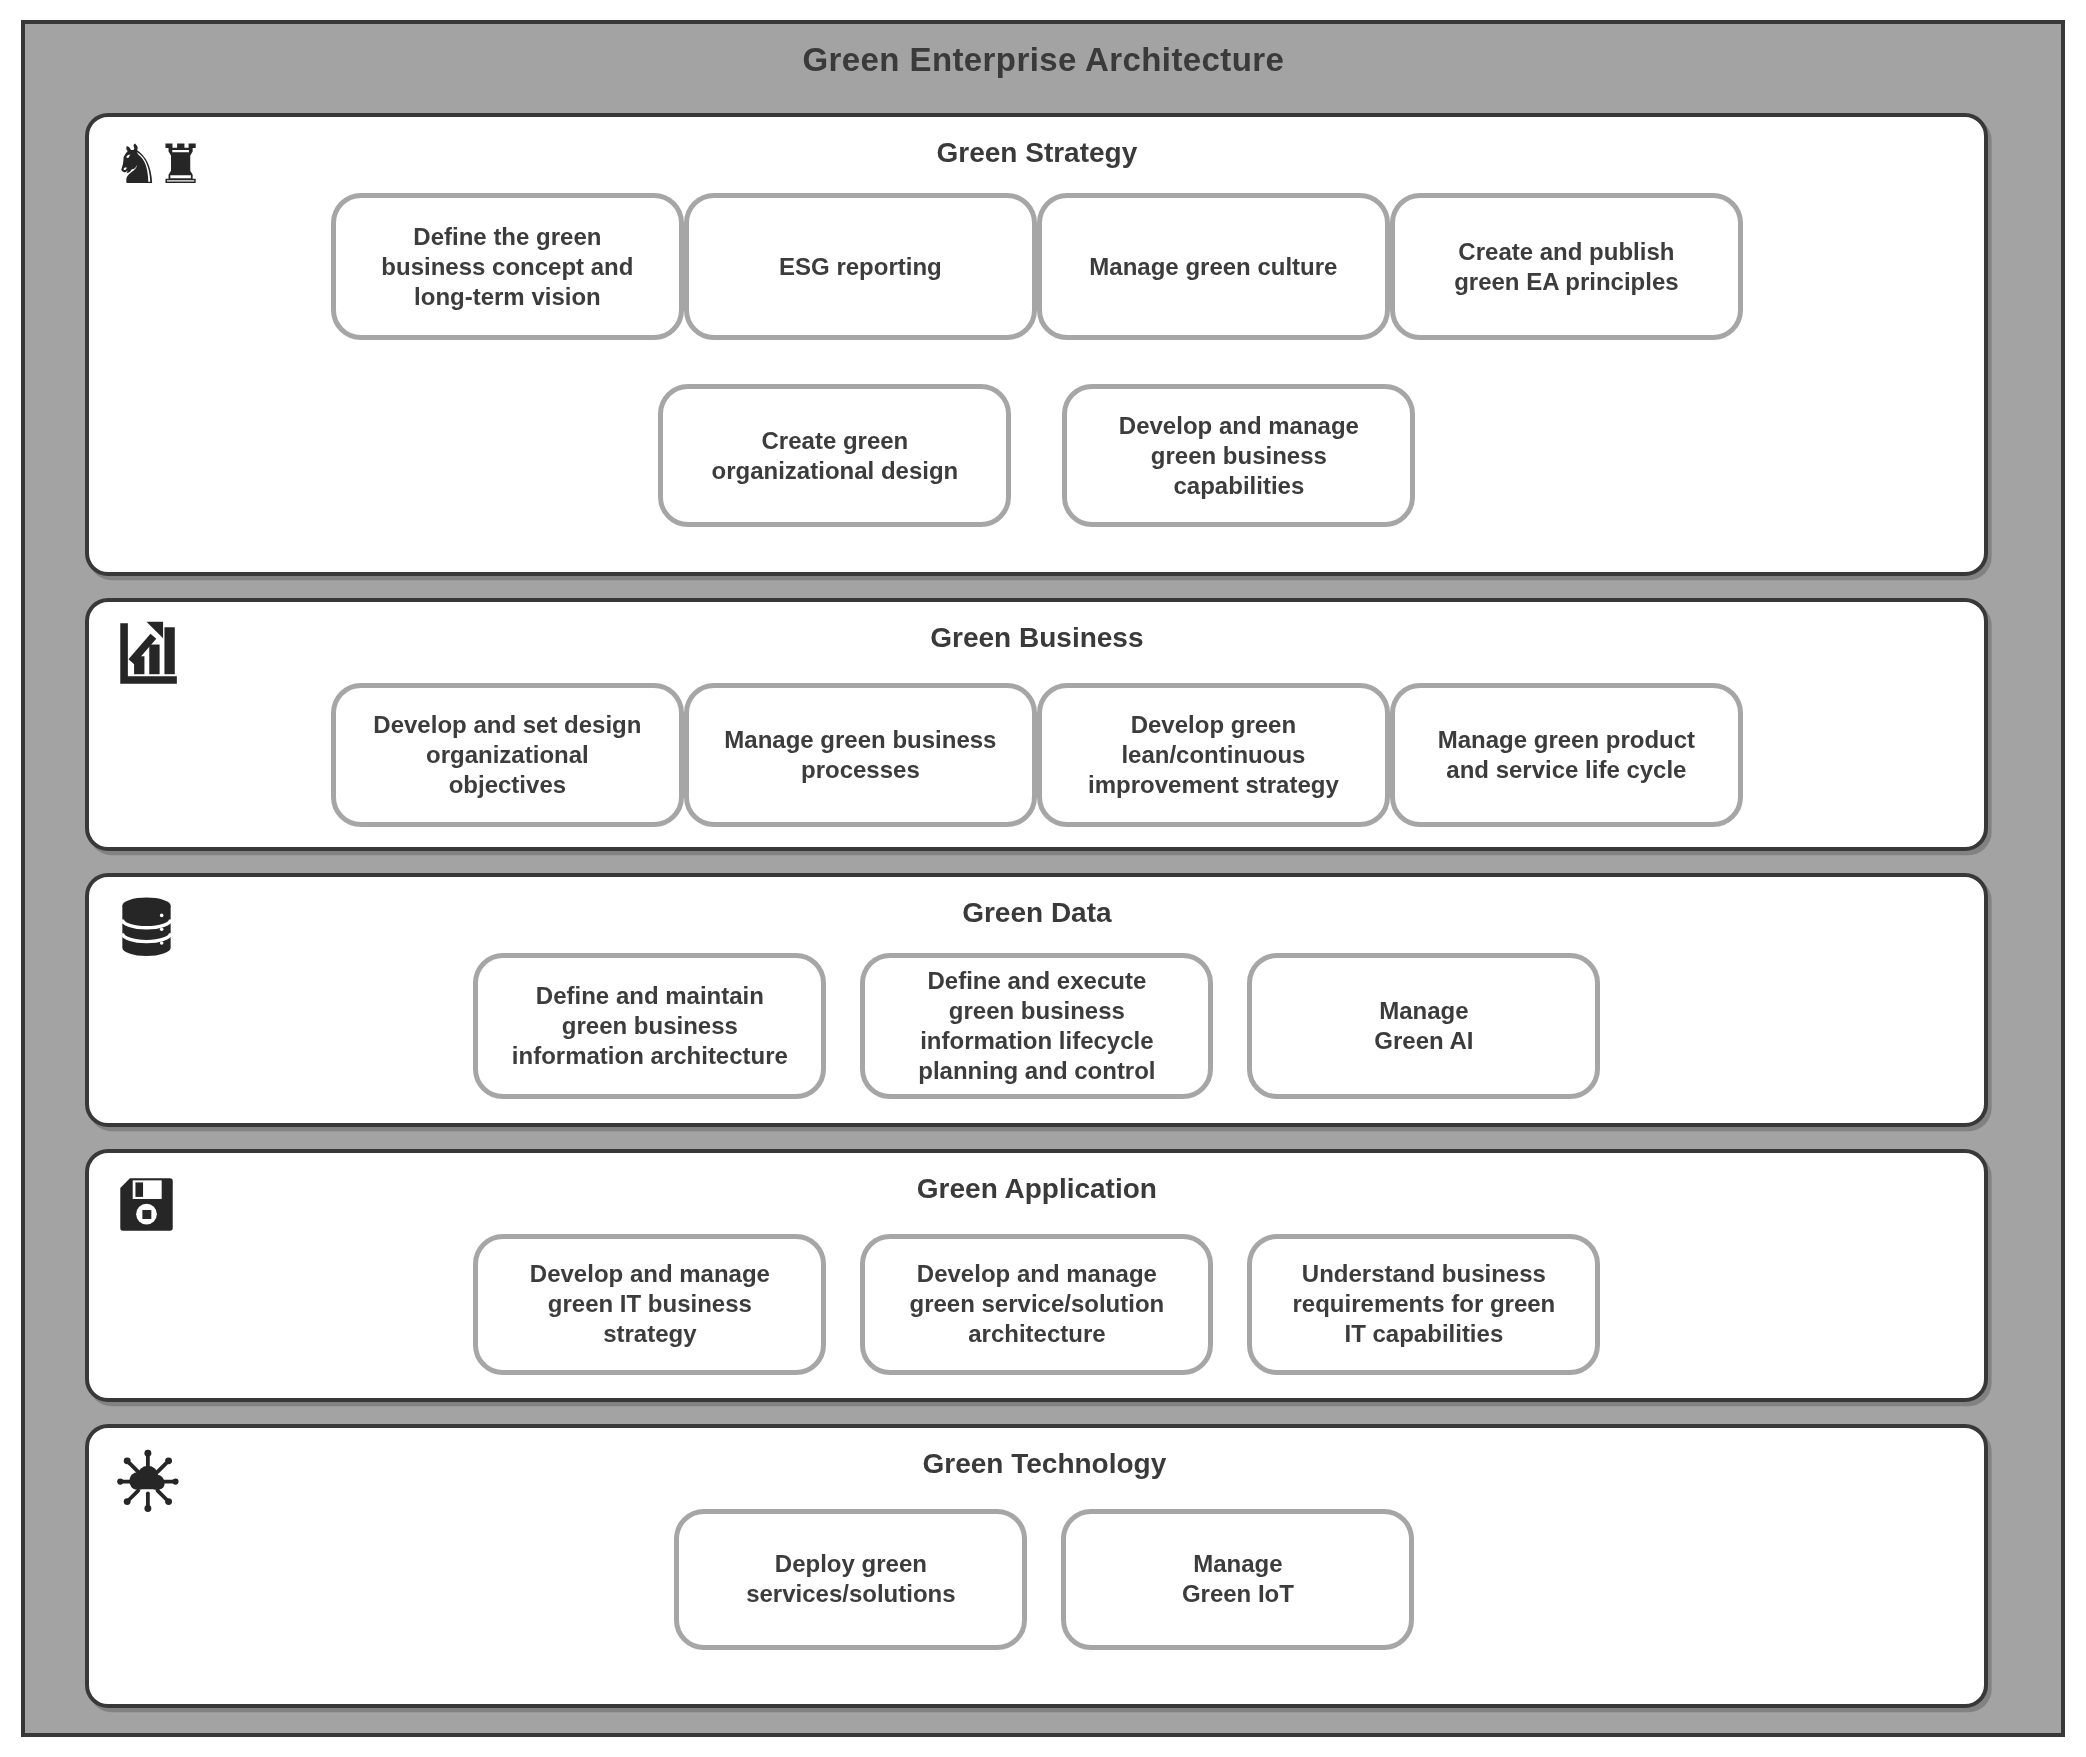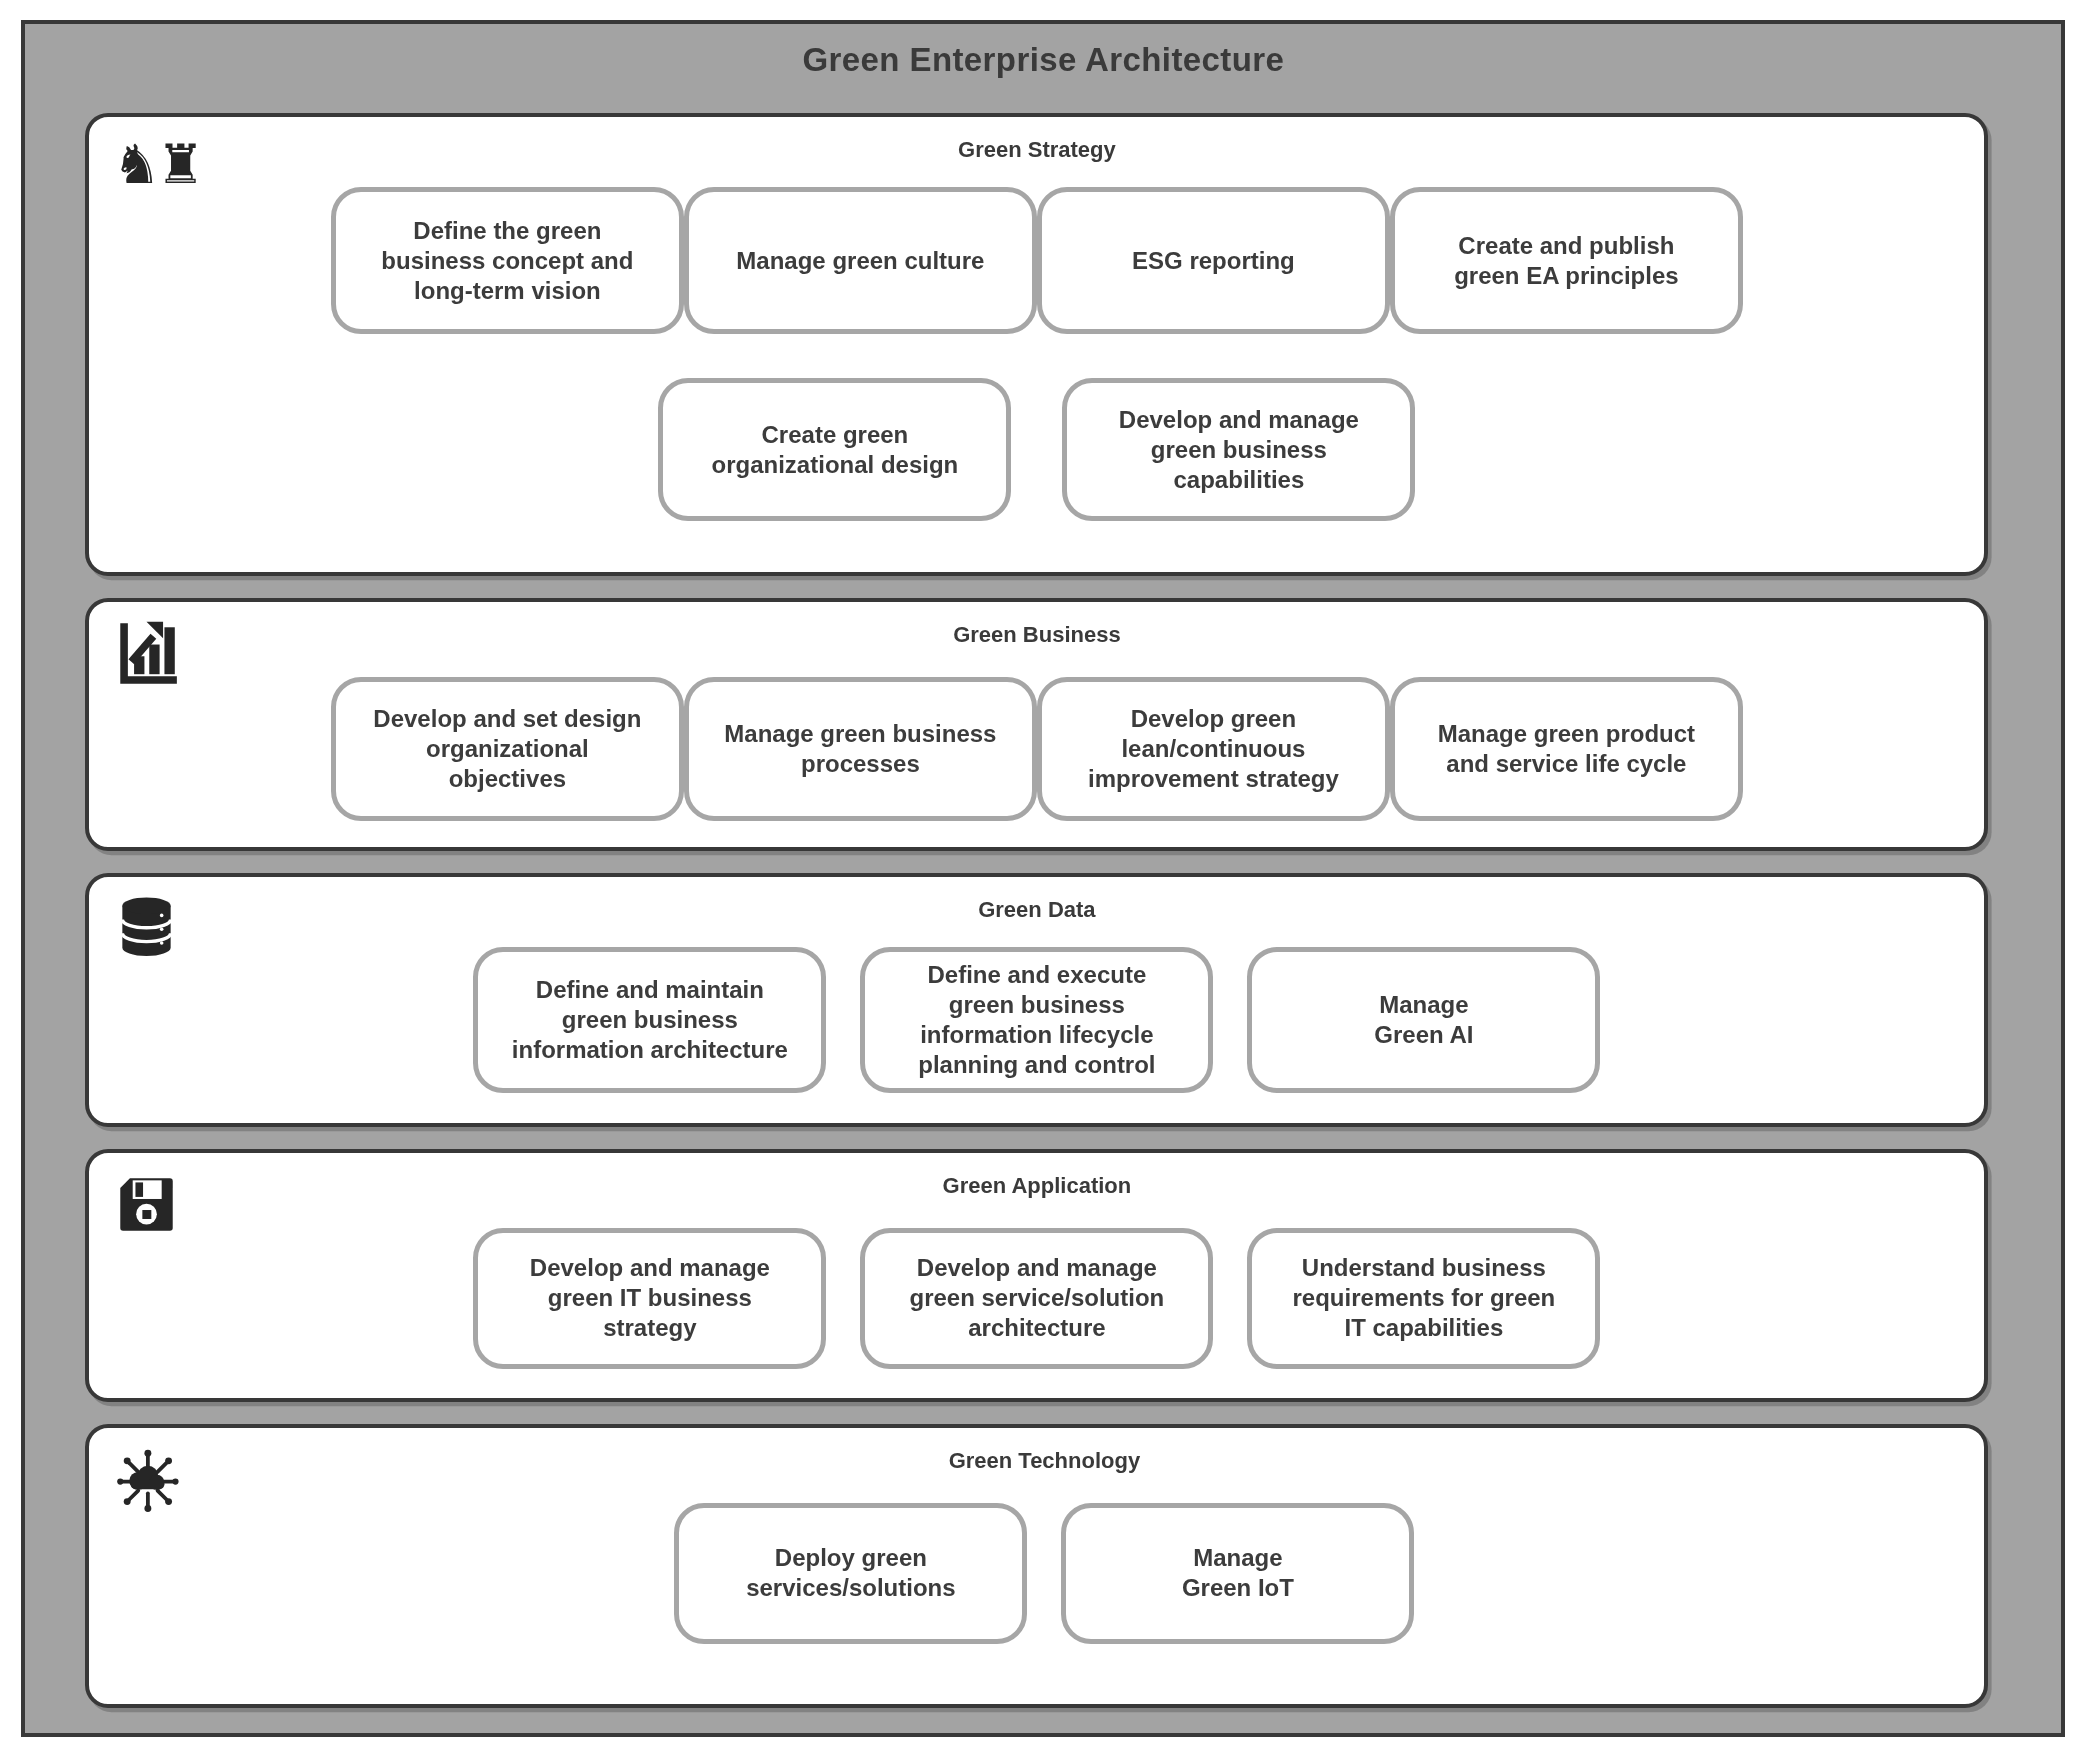--- a/index.html
+++ b/index.html
@@ -23,21 +23,21 @@
     position:relative;background:#ffffff;border:4.3px solid #383838;
     border-radius:23px;box-sizing:border-box;
     box-shadow:3.6px 4.3px 0 rgba(56,56,56,0.30);
   }
   .sec-strategy{height:463px;}
   .sec-business{height:253px;}
   .sec-data{height:254px;}
   .sec-application{height:253px;}
   .sec-technology{height:284px;padding-left:15px;}
   .section-header{
-    text-align:center;font-size:22px;font-weight:600;color:#3a3a3a;
+    text-align:center;font-size:28px;font-weight:600;color:#3a3a3a;
     padding-top:20px;
   }
   .icon-wrap{
     position:absolute;top:17px;left:23px;width:71px;height:71px;
     display:flex;align-items:flex-start;justify-content:flex-start;
   }
   .icon-wrap svg{width:69px;height:69px;}
   .chess-glyph{
     font-family:"DejaVu Sans", sans-serif;font-size:54px;line-height:61px;
     color:#262626;letter-spacing:-4.3px;
@@ -78,24 +78,24 @@
         <span class="chess-glyph">♞♜</span>
       </div>
       <div class="section-header">Green Strategy</div>
       <div class="row row-4 mt-a">
         <div class="box h-206">
             <span class="box-label">Define the green
 business concept and
 long-term vision</span>
           </div>
         <div class="box h-206">
+            <span class="box-label">ESG reporting</span>
+          </div>
+        <div class="box h-206">
             <span class="box-label">Manage green culture</span>
-          </div>
-        <div class="box h-206">
-            <span class="box-label">ESG reporting</span>
           </div>
         <div class="box h-206">
             <span class="box-label">Create and publish
 green EA principles</span>
           </div>
       </div>
       <div class="row row-2 mt-b">
         <div class="box h-200">
             <span class="box-label">Create green
 organizational design</span>

